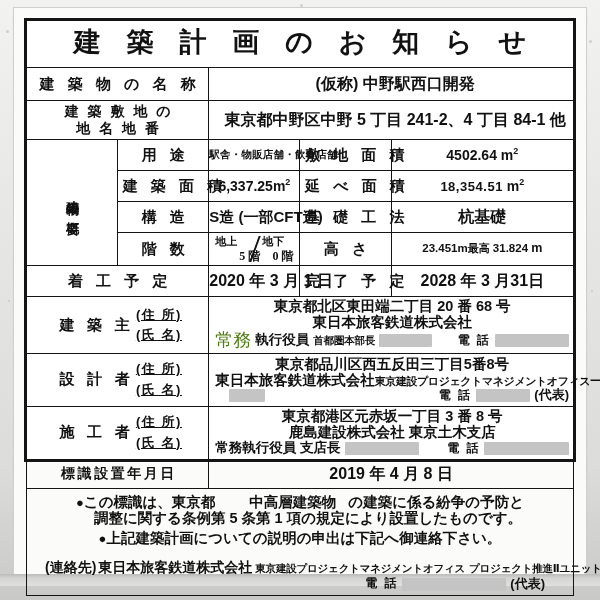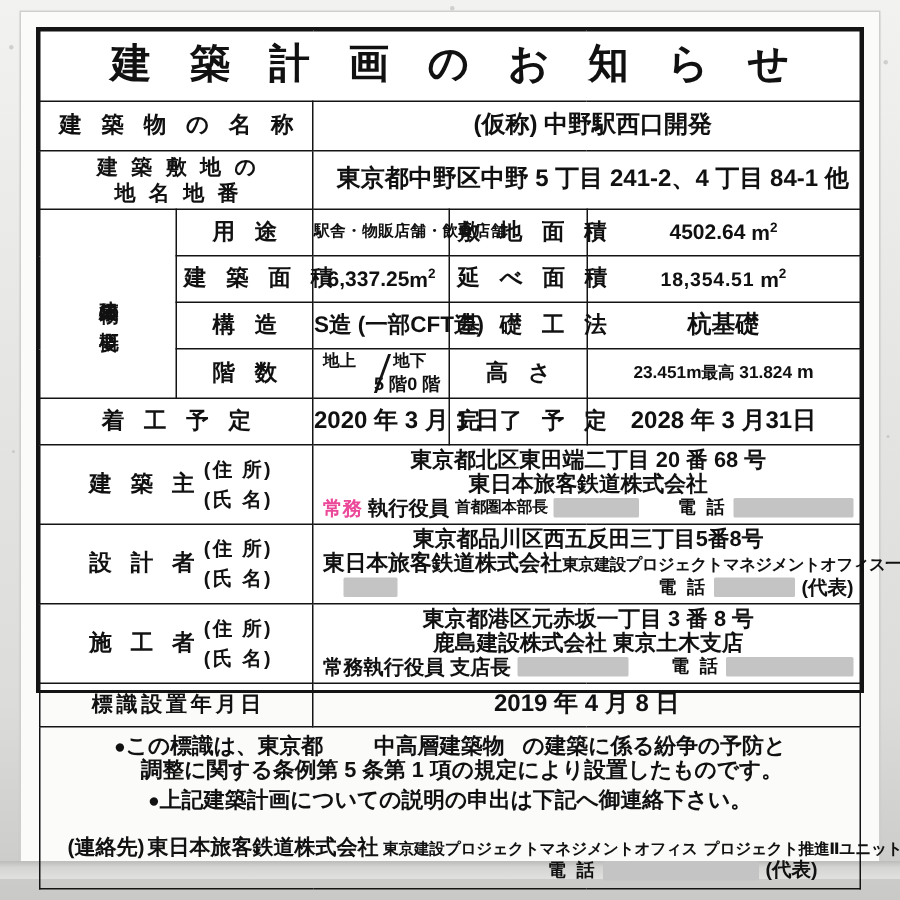--- a/index.html
+++ b/index.html
@@ -153,21 +153,21 @@
     top: 2px;
     font-size: 11px;
   }
   .floors .fl-up-label { left: 6px; }
   .floors .fl-dn-label { left: 52%; margin-left: 6px; }
   .floors .fn {
     position: absolute;
     bottom: 2px;
     font-size: 12px;
   }
-  .floors .fn-up { left: 40px; }
+  .floors .fn-up { left: 30px; }
   .floors .fn-dn { right: 6px; margin-left: 15px; }
 
   .height-val {
     font-size: 11.5px;
     font-weight: bold;
     white-space: nowrap;
     letter-spacing: 0;
   }
   .height-val .unit { font-size: 12.5px; }
   .height-val .saikou { font-size: 11px; }
@@ -193,20 +193,21 @@
     display: flex;
     flex-direction: column;
     justify-content: center;
     gap: 6px;
     font-size: 13px;
     font-weight: bold;
   }
   .party-subs span {
     white-space: nowrap;
     letter-spacing: .12em;
+    text-decoration: underline;
   }
 
   .party-body {
     text-align: left;
     padding: 2px 4px 2px 6px !important;
     line-height: 1.18;
   }
   .party-body .addr {
     font-size: 14.5px;
     font-weight: bold;
@@ -228,23 +229,23 @@
   .party-body .role-line {
     display: flex;
     align-items: center;
     white-space: nowrap;
     font-size: 13.5px;
     font-weight: bold;
     gap: 4px;
   }
   .role-sm { font-size: 10.5px; letter-spacing: -0.02em; }
   .ghost {
-    color: #ec4899;
-    font-size: 13px;
-    font-weight: bold;
+    color: #4d7c0f;
+    font-size: 18px;
+    font-weight: normal;
   }
 
   .redact {
     display: inline-block;
     background: #c4c4c4;
     height: 13px;
     vertical-align: middle;
     border-radius: 1px;
   }
   .redact.w-sm { width: 52px; }
@@ -357,21 +358,21 @@
 
       <tr>
         <td class="lbl" style="height:30px;">構          造</td>
         <td class="val">S造 (一部CFT造)</td>
         <td class="lbl">基 礎 工 法</td>
         <td class="val val-lg" colspan="2">杭基礎</td>
       </tr>
 
       <tr>
         <td class="lbl" style="height:32px;">階          数</td>
-        <td style="position:relative;height:32px;">
+        <td style="position:relative;height:32px;font-family:Liberation Serif, serif;">
           <div class="floors">
             <div class="slash"></div>
             <span class="fl fl-up-label">地上</span>
             <span class="fn fn-up">5 階</span>
             <span class="fl fl-dn-label">地下</span>
             <span class="fn fn-dn">0 階</span>
           </div>
         </td>
         <td class="lbl">高          さ</td>
         <td class="height-val" colspan="2">

